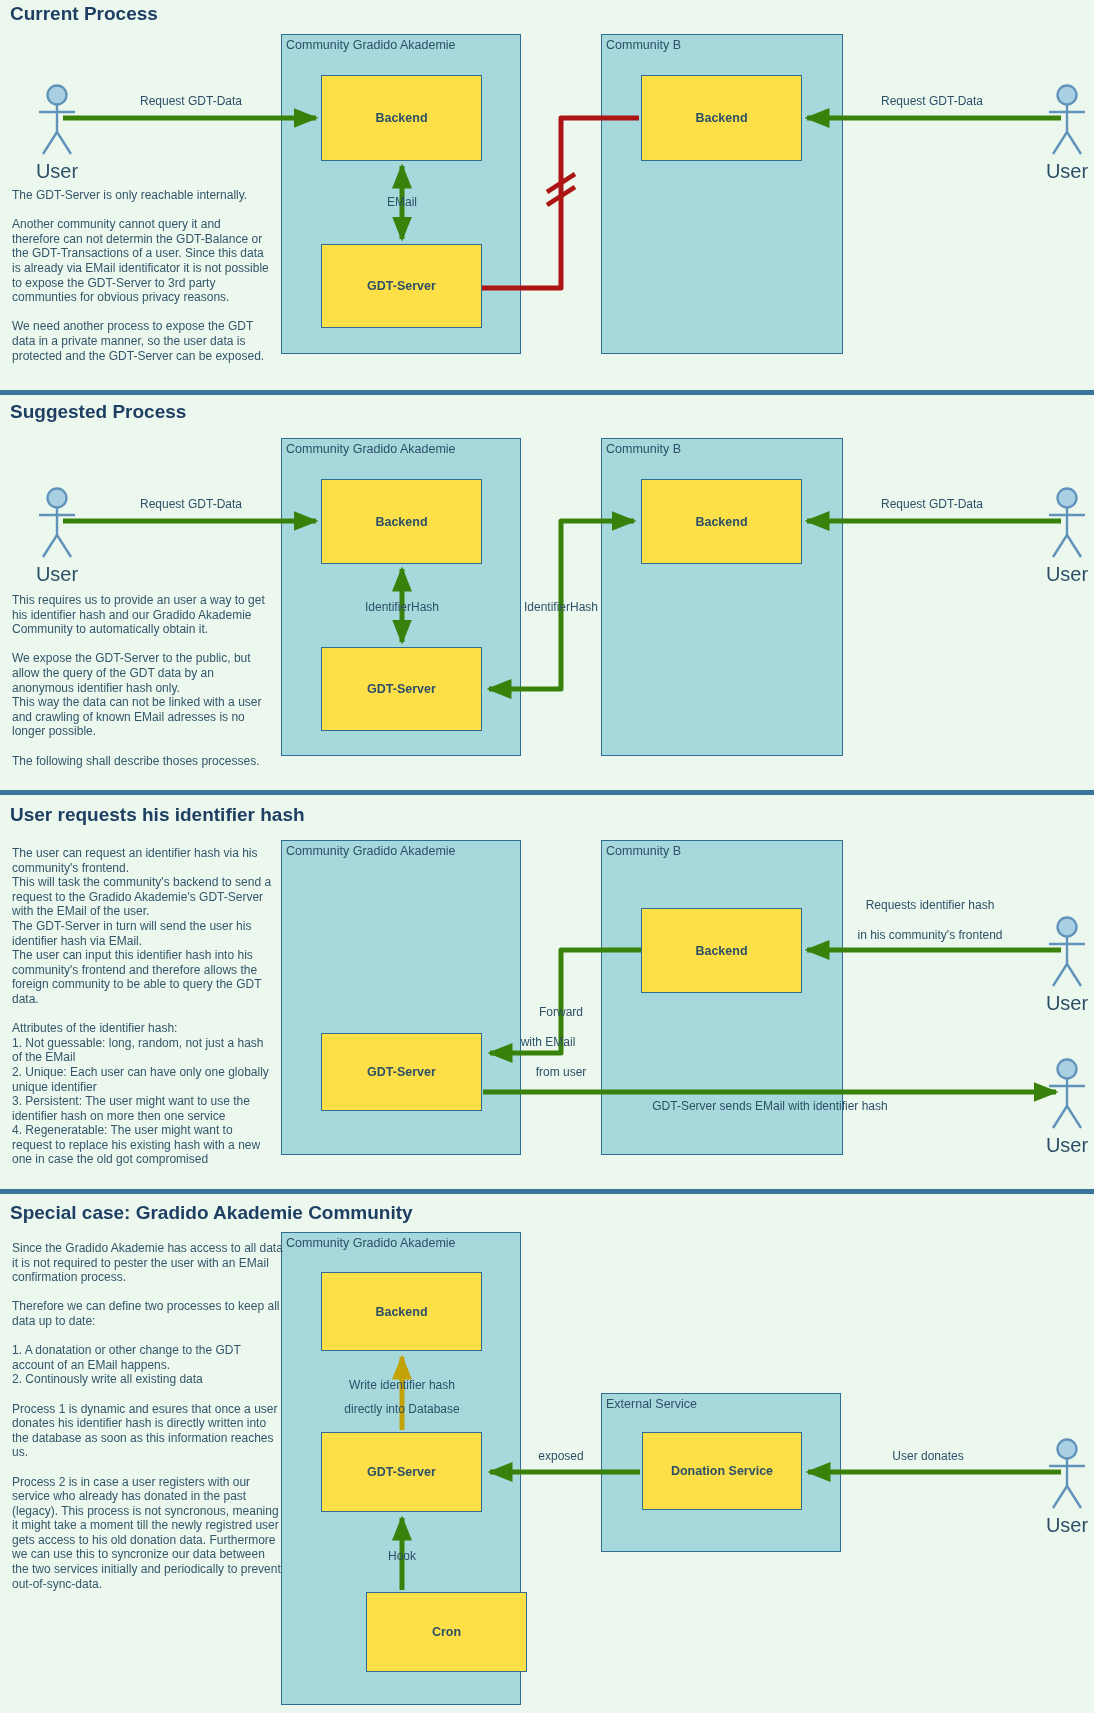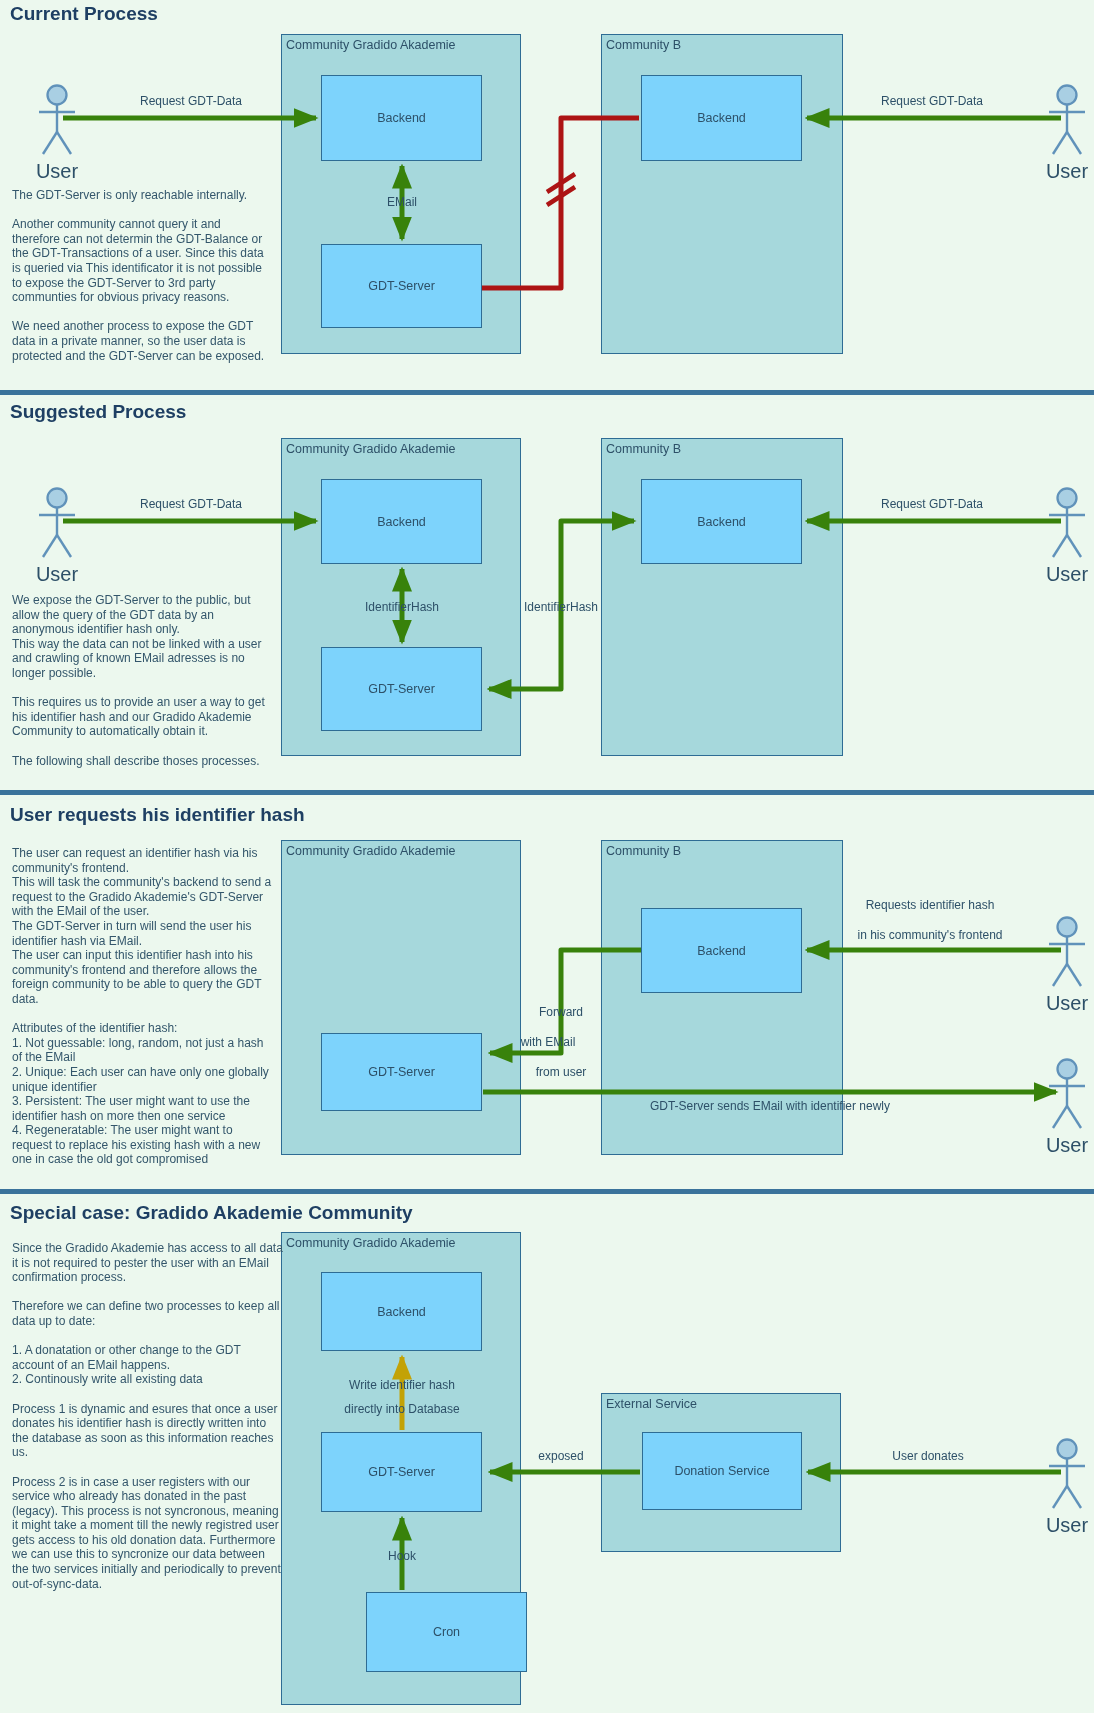--- a/index.html
+++ b/index.html
@@ -2,22 +2,22 @@
 <html><head>
 <meta charset="utf-8">
 <style>
   html,body{margin:0;padding:0;background:#ecf8ee;}
   .page{position:relative;width:1094px;height:1713px;background:#ecf8ee;overflow:hidden;
         font-family:"Liberation Sans",sans-serif;}
   .h1{position:absolute;left:10px;font-size:19px;font-weight:bold;color:#1e3f63;white-space:nowrap;z-index:3;}
   .divider{position:absolute;left:0;width:1094px;height:5px;background:#3a739b;z-index:3;}
   .container{position:absolute;background:#a6d8dc;border:1.5px solid #2e6c94;box-sizing:border-box;z-index:1;}
   .clabel{position:absolute;top:3px;left:4px;font-size:12.5px;color:#2d5068;white-space:nowrap;}
-  .node{position:absolute;background:#7dd3fc;border:1.3px solid #2e6c94;box-sizing:border-box;
-        display:flex;align-items:center;justify-content:center;font-size:12.5px;color:#2d5068;z-index:2;}
+  .node{position:absolute;background:#fde047;border:1.3px solid #2e6c94;box-sizing:border-box;
+        display:flex;align-items:center;justify-content:center;font-size:12.5px;color:#2d5068;z-index:2;font-weight:bold;}
   .desc{position:absolute;font-size:12px;line-height:14.6px;color:#33566b;z-index:2;}
   .desc p{margin:0 0 14.6px 0;white-space:pre-line;}
   .dlabel{position:absolute;transform:translateX(-50%);font-size:12px;color:#2d5068;white-space:nowrap;z-index:10;}
   .ulabel{position:absolute;transform:translateX(-50%);font-size:20px;color:#2d5068;white-space:nowrap;z-index:10;}
   svg.overlay{position:absolute;left:0;top:0;z-index:5;pointer-events:none;}
   .ga{stroke:#38820b;stroke-width:5;fill:none;stroke-linejoin:round;}
   .ya{stroke:#c3a206;stroke-width:5;fill:none;}
   .ra{stroke:#ad1414;stroke-width:5;fill:none;stroke-linejoin:round;}
   .rb{stroke:#ad1414;stroke-width:4.5;fill:none;}
 </style>
@@ -45,21 +45,21 @@
     </div>
 
   <div class="dlabel" style="left:191px;top:94px;">Request GDT-Data</div>
   <div class="dlabel" style="left:932px;top:94px;">Request GDT-Data</div>
   <div class="dlabel" style="left:402px;top:195px;">EMail</div>
   <div class="ulabel" style="left:57px;top:160px;">User</div>
   <div class="ulabel" style="left:1067px;top:160px;">User</div>
 
   <div class="desc" style="left:12px;top:188px;width:258px;">
     <p>The GDT-Server is only reachable internally.</p>
-    <p>Another community cannot query it and therefore can not determin the GDT-Balance or the GDT-Transactions of a user. Since this data is queried via This identificator it is not possible to expose the GDT-Server to 3rd party communties for obvious privacy reasons.</p>
+    <p>Another community cannot query it and therefore can not determin the GDT-Balance or the GDT-Transactions of a user. Since this data is already via EMail identificator it is not possible to expose the GDT-Server to 3rd party communties for obvious privacy reasons.</p>
     <p>We need another process to expose the GDT data in a private manner, so the user data is protected and the GDT-Server can be exposed.</p>
   </div>
 
   <div class="divider" style="top:390px;"></div>
 
   <div class="h1" style="top:401px;">Suggested Process</div>
 
   <div class="container" style="left:281px;top:438px;width:240px;height:318px;">
     <div class="clabel">Community Gradido Akademie</div>
   </div>
@@ -77,23 +77,23 @@
     </div>
 
   <div class="dlabel" style="left:191px;top:497px;">Request GDT-Data</div>
   <div class="dlabel" style="left:932px;top:497px;">Request GDT-Data</div>
   <div class="dlabel" style="left:402px;top:600px;">IdentifierHash</div>
   <div class="dlabel" style="left:561px;top:600px;">IdentifierHash</div>
   <div class="ulabel" style="left:57px;top:563px;">User</div>
   <div class="ulabel" style="left:1067px;top:563px;">User</div>
 
   <div class="desc" style="left:12px;top:593px;width:254px;">
+    <p>This requires us to provide an user a way to get his identifier hash and our Gradido Akademie Community to automatically obtain it.</p>
     <p>We expose the GDT-Server to the public, but allow the query of the GDT data by an anonymous identifier hash only.
 This way the data can not be linked with a user and crawling of known EMail adresses is no longer possible.</p>
-    <p>This requires us to provide an user a way to get his identifier hash and our Gradido Akademie Community to automatically obtain it.</p>
     <p>The following shall describe thoses processes.</p>
   </div>
 
   <div class="divider" style="top:790px;"></div>
 
   <div class="h1" style="top:804px;">User requests his identifier hash</div>
 
   <div class="container" style="left:281px;top:840px;width:240px;height:315px;">
     <div class="clabel">Community Gradido Akademie</div>
   </div>
@@ -105,21 +105,21 @@
     </div>
   <div class="node" style="left:321px;top:1033px;width:161px;height:78px;">
       <span>GDT-Server</span>
     </div>
 
   <div class="dlabel" style="left:930px;top:898px;">Requests identifier hash</div>
   <div class="dlabel" style="left:930px;top:928px;">in his community's frontend</div>
   <div class="dlabel" style="left:561px;top:1005px;">Forward</div>
   <div class="dlabel" style="left:528px;top:1035px;margin-left:20px;">with EMail</div>
   <div class="dlabel" style="left:561px;top:1065px;">from user</div>
-  <div class="dlabel" style="left:770px;top:1099px;">GDT-Server sends EMail with identifier newly</div>
+  <div class="dlabel" style="left:770px;top:1099px;">GDT-Server sends EMail with identifier hash</div>
   <div class="ulabel" style="left:1067px;top:992px;">User</div>
   <div class="ulabel" style="left:1067px;top:1134px;">User</div>
 
   <div class="desc" style="left:12px;top:846px;width:262px;">
     <p>The user can request an identifier hash via his community's frontend.
 This will task the community's backend to send a request to the Gradido Akademie's GDT-Server with the EMail of the user.
 The GDT-Server in turn will send the user his identifier hash via EMail.
 The user can input this identifier hash into his community's frontend and therefore allows the foreign community to be able to query the GDT data.</p>
     <p>Attributes of the identifier hash:
 1. Not guessable: long, random, not just a hash of the EMail

